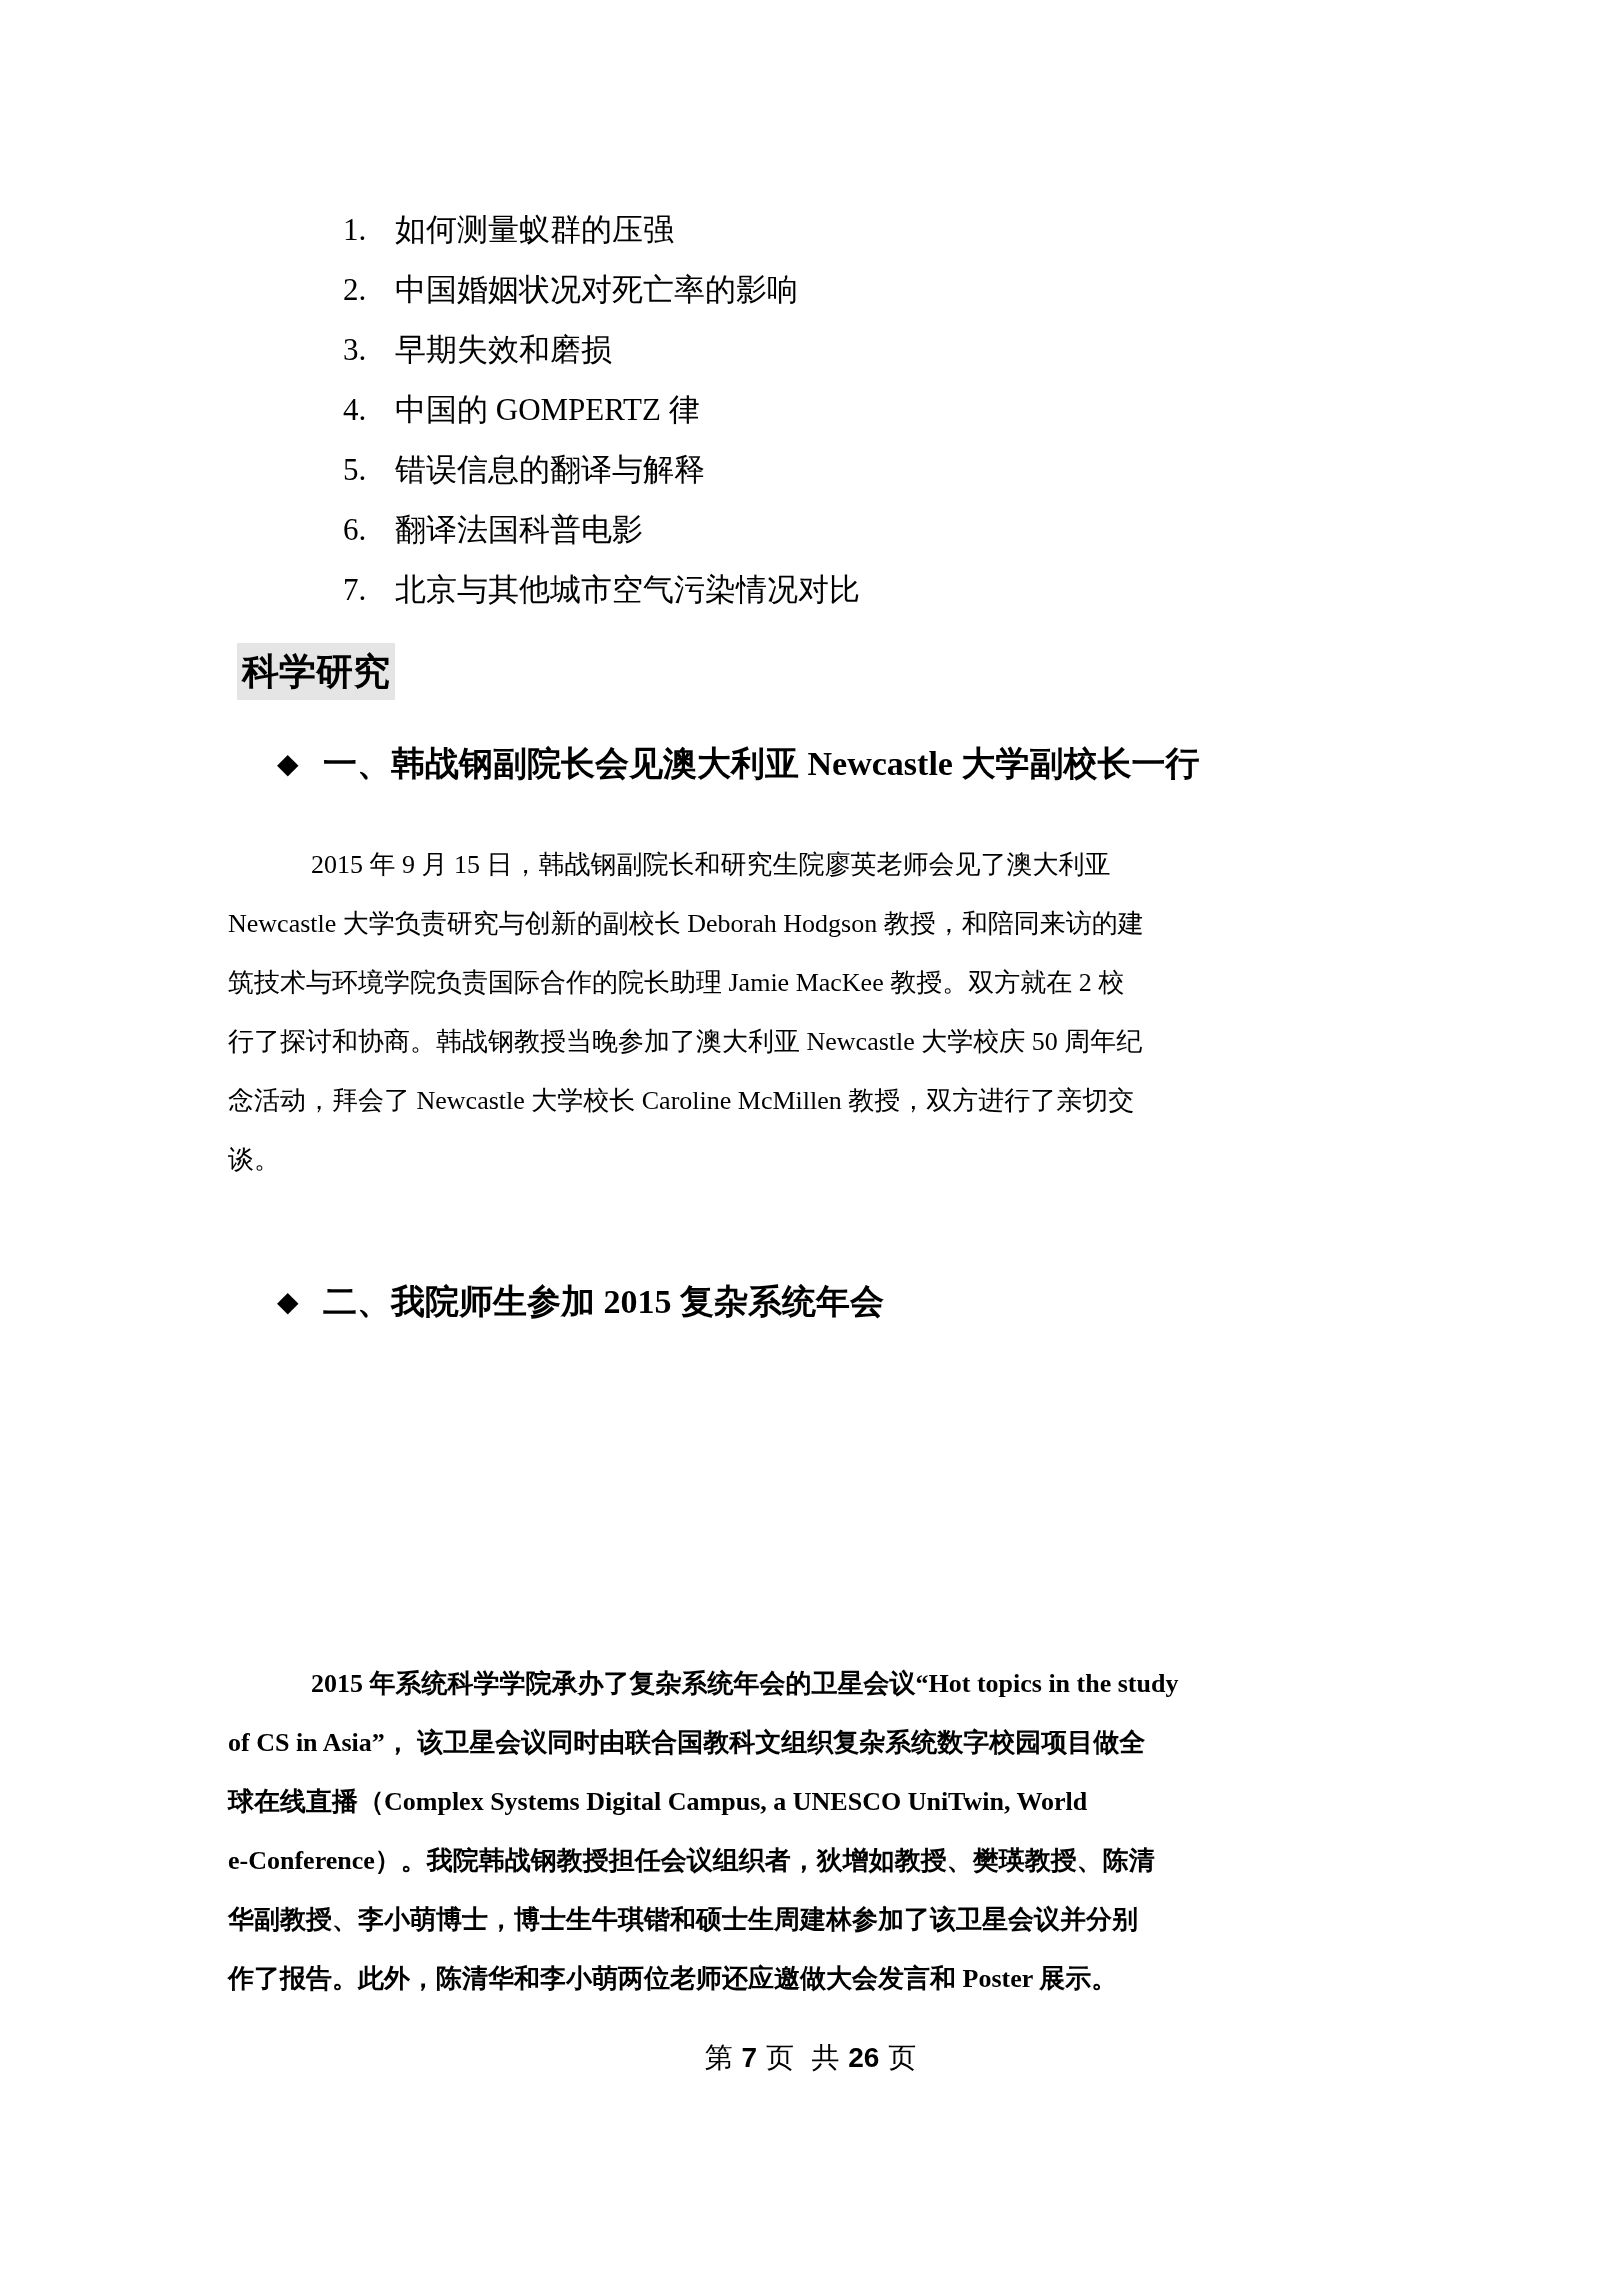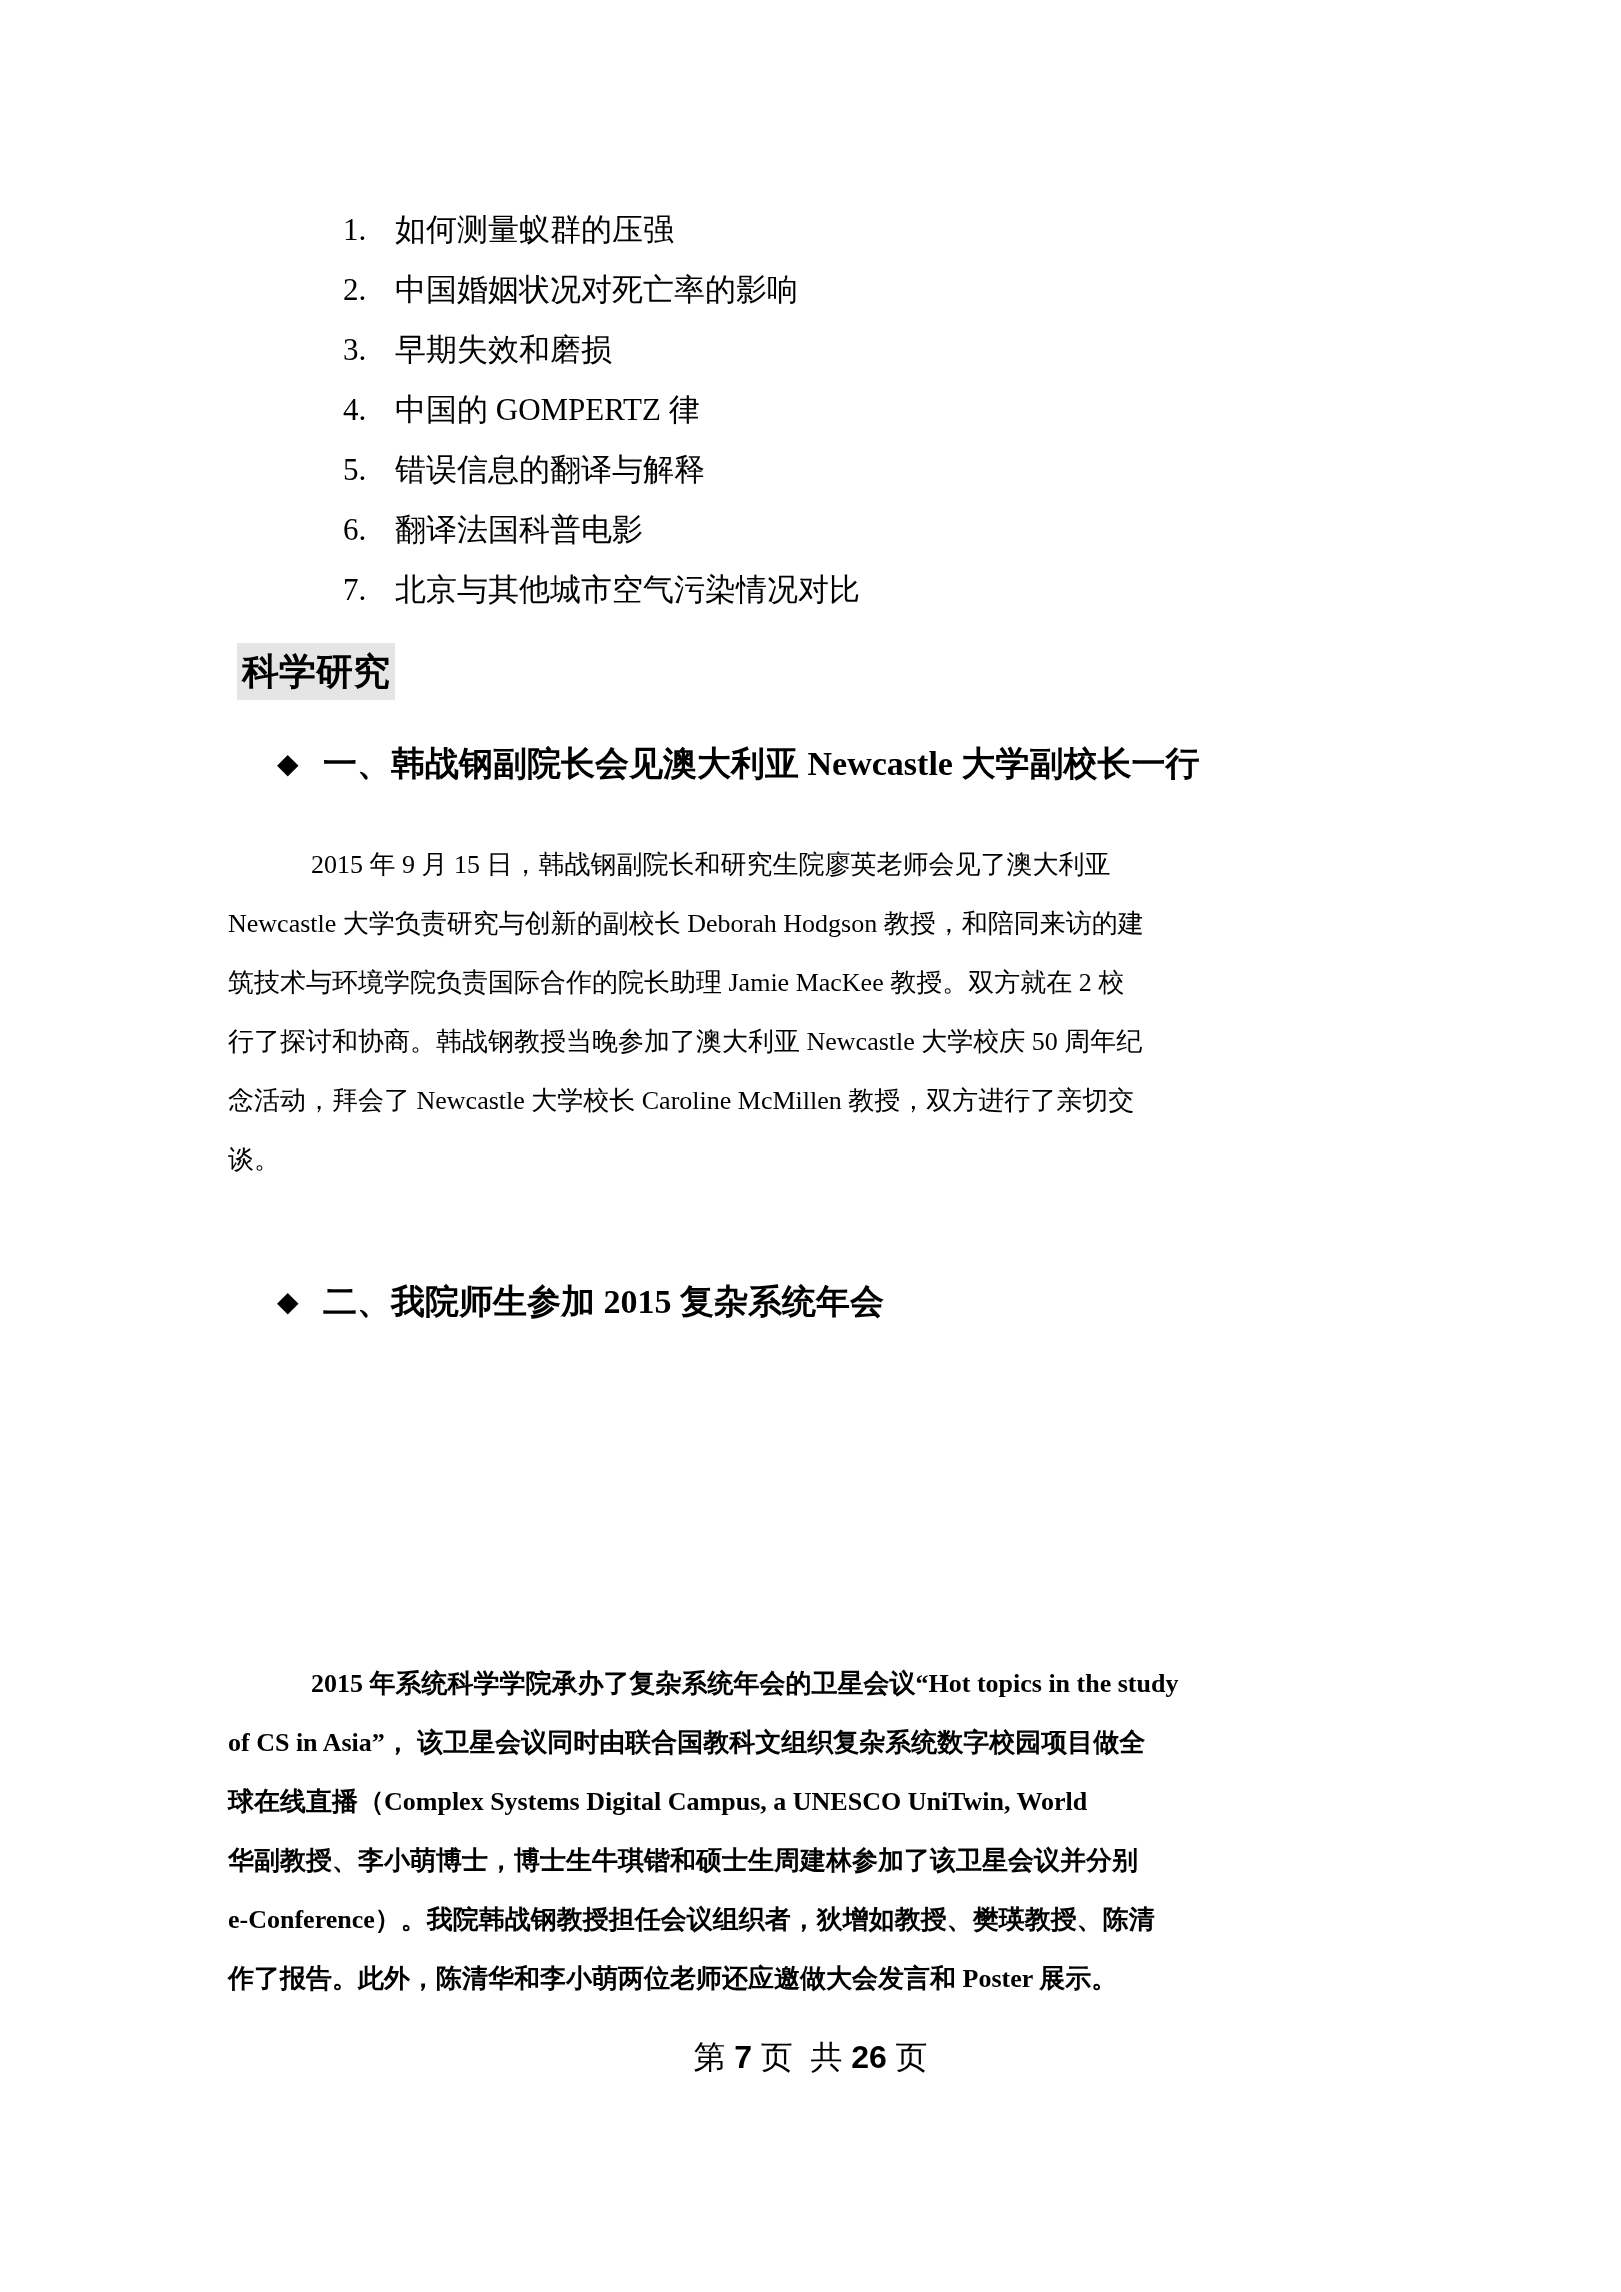--- a/index.html
+++ b/index.html
@@ -42,21 +42,21 @@
     font-size:26px;line-height:59px;
   }
   .p1{top:835px;}
   .p2{top:1380px;}
   .p3{top:1654px;font-weight:bold;}
   .pline{white-space:nowrap;}
   .indent{text-indent:83px;}
   
   .footer{
     position:absolute;left:0;right:0;top:2043px;
-    text-align:center;font-size:32px;line-height:29px;
+    text-align:center;font-size:28px;line-height:29px;
   }
   .footer .num{
     font-family:"Liberation Sans","DejaVu Sans",sans-serif;
     font-weight:bold;margin:0 8.8px;
   }
   .footer .sep{margin-left:17.6px;}
 </style>
 </head>
 <body>
 
@@ -112,22 +112,22 @@
   <div class="sub sub2">
     <span class="dia">◆</span>
     <span>二、我院师生参加 2015 复杂系统年会</span>
   </div>
 
 
   <div class="para p3">
     <div class="pline indent">2015 年系统科学学院承办了复杂系统年会的卫星会议“Hot topics in the study</div>
     <div class="pline">of CS in Asia”， 该卫星会议同时由联合国教科文组织复杂系统数字校园项目做全</div>
     <div class="pline">球在线直播（Complex Systems Digital Campus, a UNESCO UniTwin, World</div>
+    <div class="pline">e-Conference）。我院韩战钢教授担任会议组织者，狄增如教授、樊瑛教授、陈清</div>
     <div class="pline">华副教授、李小萌博士，博士生牛琪锴和硕士生周建林参加了该卫星会议并分别</div>
-    <div class="pline">e-Conference）。我院韩战钢教授担任会议组织者，狄增如教授、樊瑛教授、陈清</div>
     <div class="pline">作了报告。此外，陈清华和李小萌两位老师还应邀做大会发言和 Poster 展示。</div>
   </div>
 
   <div class="footer">
     <span>第</span><span class="num">7</span><span>页</span><span class="sep">共</span><span class="num">26</span><span>页</span>
   </div>
 
 </div>
 
 

